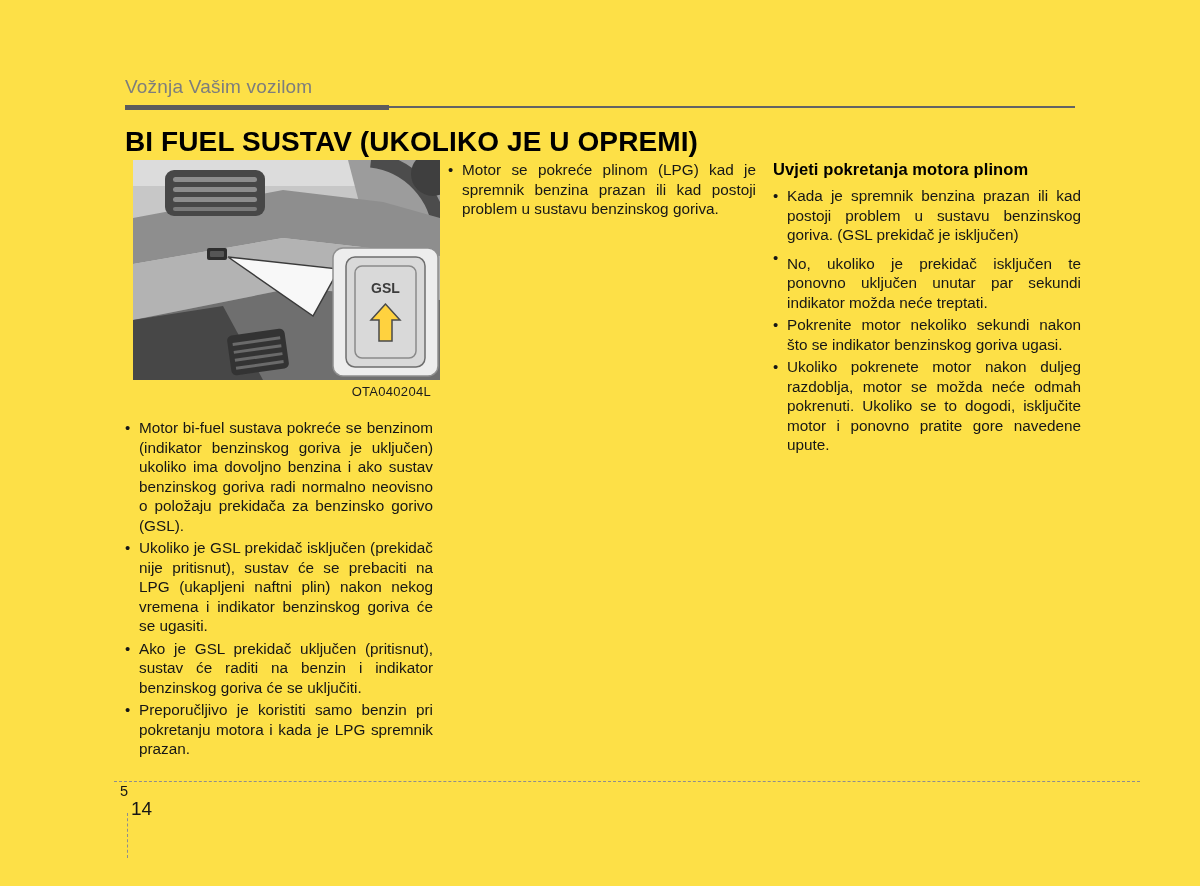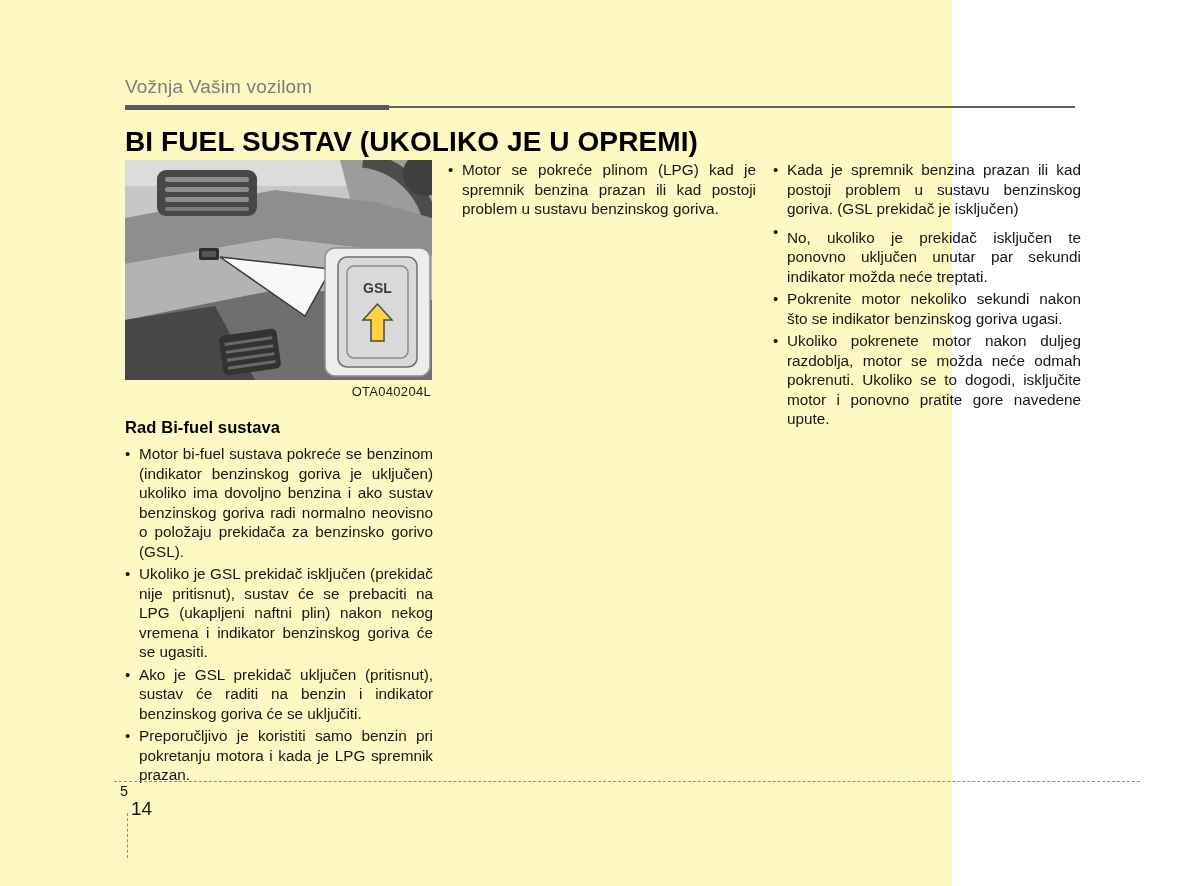--- a/index.html
+++ b/index.html
@@ -4,21 +4,21 @@
 <style>
   * { margin:0; padding:0; box-sizing:border-box; }
   html,body { background:#ffffff; }
   body {
     width:1200px; height:886px;
     font-family:"Liberation Sans", sans-serif;
     color:#161616;
     position:relative;
     overflow:hidden;
   }
-  .page { position:relative; width:952px; height:886px; background:#fef9c3; }
+  .page { position:relative; width:1200px; height:886px; background:#fde047; }
 
   
   .header { position:absolute; left:125px; top:76px; width:950px; }
   .header-title { font-size:19px; color:#7d7d7d; letter-spacing:0.2px; }
   .header-rule { position:relative; height:6px; margin-top:7px; }
   .rule-thick { position:absolute; left:0; top:0; width:264px; height:5px; background:#5c5c5c; }
   .rule-thin  { position:absolute; left:264px; right:0; top:1px; height:2px; background:#636363; }
 
   
   .title {
@@ -35,21 +35,21 @@
   .subheading { font-size:16.5px; font-weight:bold; color:#000; margin-bottom:7px; letter-spacing:0.1px; }
 
   .bullets { list-style:none; }
   .bullets .bullet { display:flex; margin-bottom:3px; }
   .marker { flex:0 0 14px; width:14px; font-size:15px; line-height:19.5px; color:#161616; }
   .btext  { flex:1; text-align:justify; font-size:15.3px; line-height:19.5px; color:#161616; }
   .para { display:block; }
   .cont { margin-top:6px; }
 
   
-  .figure { width:307px; height:220px; margin-bottom:4px; }
+  .figure { width:307px; height:220px; margin-bottom:4px;margin-left:8px; }
   .figure svg { display:block; }
   .caption {
     text-align:right; padding-right:2px;
     font-size:13px; color:#1c1c1c; letter-spacing:0.3px;
     margin-bottom:19px;
   }
 
   
   .footer-rule { position:absolute; left:114px; top:781px; width:1026px; border-top:1px dashed #8e8e8e; }
   .foot-chapter { position:absolute; left:120px; top:783px; font-size:14.5px; color:#161616; }
@@ -116,21 +116,20 @@
           <rect x="200" y="88" width="105" height="128" rx="10" fill="#ededed" stroke="#8f8f8f" stroke-width="1.5"></rect>
           <rect x="213" y="97" width="79" height="110" rx="9" fill="#d9d9d9" stroke="#6e6e6e" stroke-width="1.5"></rect>
           <rect x="222" y="106" width="61" height="92" rx="7" fill="none" stroke="#8a8a8a" stroke-width="1.5"></rect>
           <text x="252.5" y="133" font-size="14" font-weight="bold" fill="#3b3b3b" text-anchor="middle">GSL</text>
           <path d="M 252.5 144 L 238 160 L 246 160 L 246 181 L 259 181 L 259 160 L 267 160 Z" fill="#ffd23f" stroke="#4a4a4a" stroke-width="1.5"></path>
         </g>
       </svg>
     </div>
     <div class="caption">OTA040204L</div>
 
-    <h2 class="subheading">Rad Bi-fuel sustava</h2>
     <ul class="bullets">
       <li class="bullet">
         <span class="marker">•</span>
         <span class="btext">Motor bi-fuel sustava pokreće se benzinom (indikator benzinskog goriva je uključen) ukoliko ima dovoljno benzina i ako sustav benzinskog goriva radi normalno neovisno o položaju prekidača za benzinsko gorivo (GSL).</span>
       </li>
       <li class="bullet">
         <span class="marker">•</span>
         <span class="btext">Ukoliko je GSL prekidač isključen (prekidač nije pritisnut), sustav će se prebaciti na LPG (ukapljeni naftni plin) nakon nekog vremena i indikator benzinskog goriva će se ugasiti.</span>
       </li>
       <li class="bullet">
@@ -147,20 +146,21 @@
   <div class="col col2">
     <ul class="bullets">
       <li class="bullet">
         <span class="marker">•</span>
         <span class="btext">Motor se pokreće plinom (LPG) kad je spremnik benzina prazan ili kad postoji problem u sustavu benzinskog goriva.</span>
       </li>
     </ul>
   </div>
 
   <div class="col col3">
+    <h2 class="subheading">Uvjeti pokretanja motora plinom</h2>
     <ul class="bullets">
       <li class="bullet">
         <span class="marker">•</span>
         <span class="btext">Kada je spremnik benzina prazan ili kad postoji problem u sustavu benzinskog goriva. (GSL prekidač je isključen)</span>
       </li>
       <li class="bullet">
         <span class="marker">•</span>
         <span class="btext">
           <span class="para cont">No, ukoliko je prekidač isključen te ponovno uključen unutar par sekundi indikator možda neće treptati.</span>
         </span>

